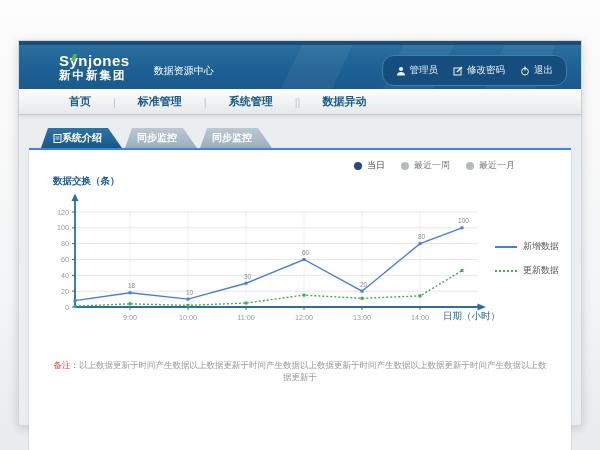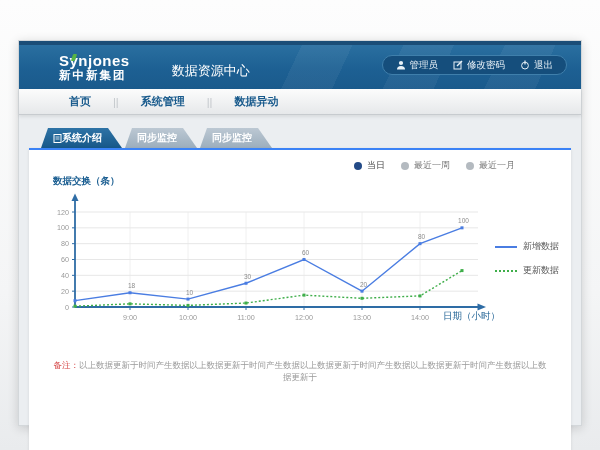--- a/index.html
+++ b/index.html
@@ -13,22 +13,22 @@
   .header-topline { height:4px; background:#1b4d77; }
   .header { position:relative; height:44px; background:linear-gradient(180deg,#2a6fa0,#1d6093 55%,#1a5a8c);
     display:flex; align-items:center; overflow:hidden; }
   .header-streaks { position:absolute; right:0; top:0; width:330px; height:100%;
     background:repeating-linear-gradient(115deg, rgba(255,255,255,0) 0 46px, rgba(255,255,255,.05) 46px 92px); }
   .logo { margin-left:40px; line-height:1.05; position:relative; z-index:1; }
   .logo-en { color:#fff; font-size:15px; font-weight:bold; letter-spacing:.5px; position:relative; }
   .logo-accent { position:absolute; left:13px; top:1px; width:4px; height:7px;
     background:#57b544; transform:skewX(-18deg); border-radius:1px; }
   .logo-cn { color:#fff; font-size:11.5px; font-weight:bold; letter-spacing:2px; }
-  .app-title { color:#fff; font-size:13px; margin-left:42px; margin-top:8px; z-index:1; }
-  .user-pill { position:absolute; right:14px; top:10px; height:20px; display:flex; align-items:center;
+  .app-title { color:#fff; font-size:10px; margin-left:24px; margin-top:8px; z-index:1; }
+  .user-pill { position:absolute; right:14px; top:10px; height:31px; display:flex; align-items:center;
     gap:15px; padding:0 13px; background:#154e7c; border:1px solid #3f7fab; border-radius:12px; z-index:2; }
   .user-item { display:flex; align-items:center; gap:4px; color:#e9f2f8; font-size:9.5px; cursor:pointer; }
   .user-item svg { display:block; }
 
   
   .nav { height:26px; background:linear-gradient(180deg,#fcfcfc,#e6e8ea);
     border-bottom:1px solid #c7cbcf; display:flex; align-items:center; padding-left:28px;
     box-shadow:0 2px 3px rgba(0,0,0,.08); position:relative; z-index:1; }
   .nav-item { color:#185a8c; font-size:11px; font-weight:bold; padding:0 22px; cursor:pointer; white-space:nowrap; }
   .nav-sep { color:#c3c7cb; font-size:11px; }
@@ -101,20 +101,21 @@
             <line x1="5" y1="0.6" x2="5" y2="4.6" stroke="#e9f2f8" stroke-width="1.2"></line>
           </svg>
           <span>退出</span>
         </span>
       </div>
     </div>
 
     <div class="nav" id="nav">
         <span class="nav-item">首页</span>
         <span class="nav-sep">|</span>
+        <span class="nav-item">标准管理</span>
         <span class="nav-sep">|</span>
         <span class="nav-item">系统管理</span>
         <span class="nav-sep">|</span>
         <span class="nav-sep">|</span>
         <span class="nav-item">数据异动</span>
       </div>
 
     <div class="content">
       <div class="tabs" id="tabs">
           <div class="tab active">

